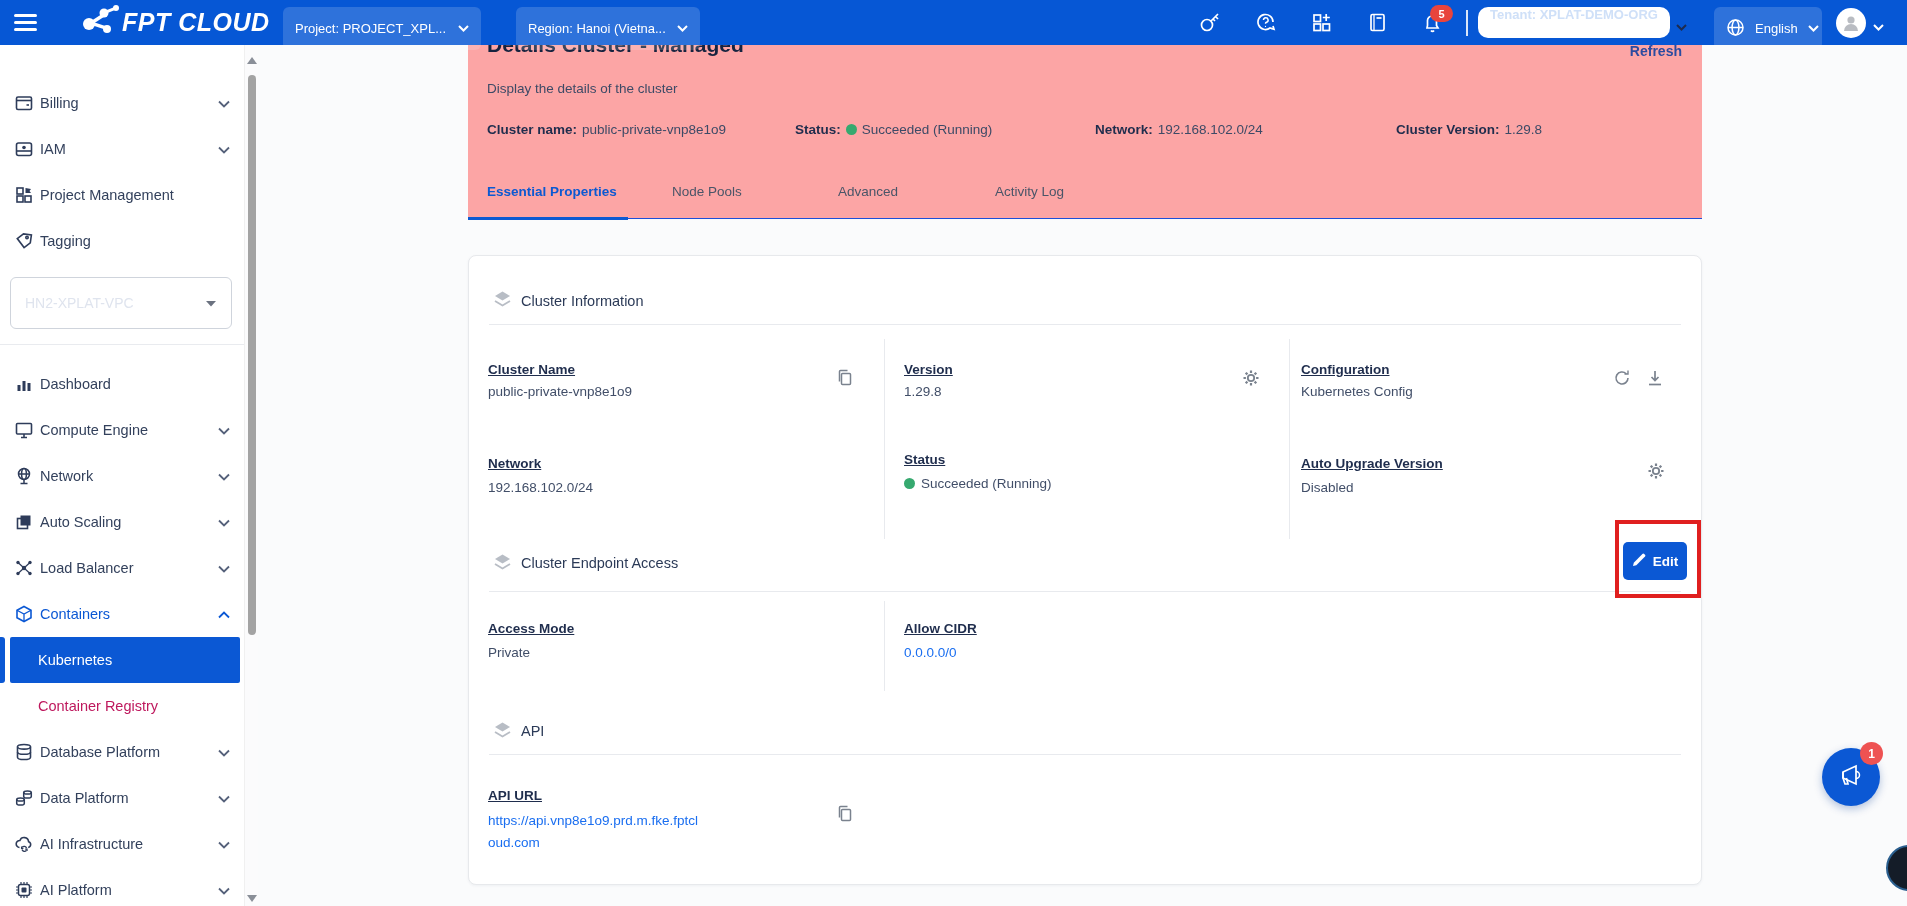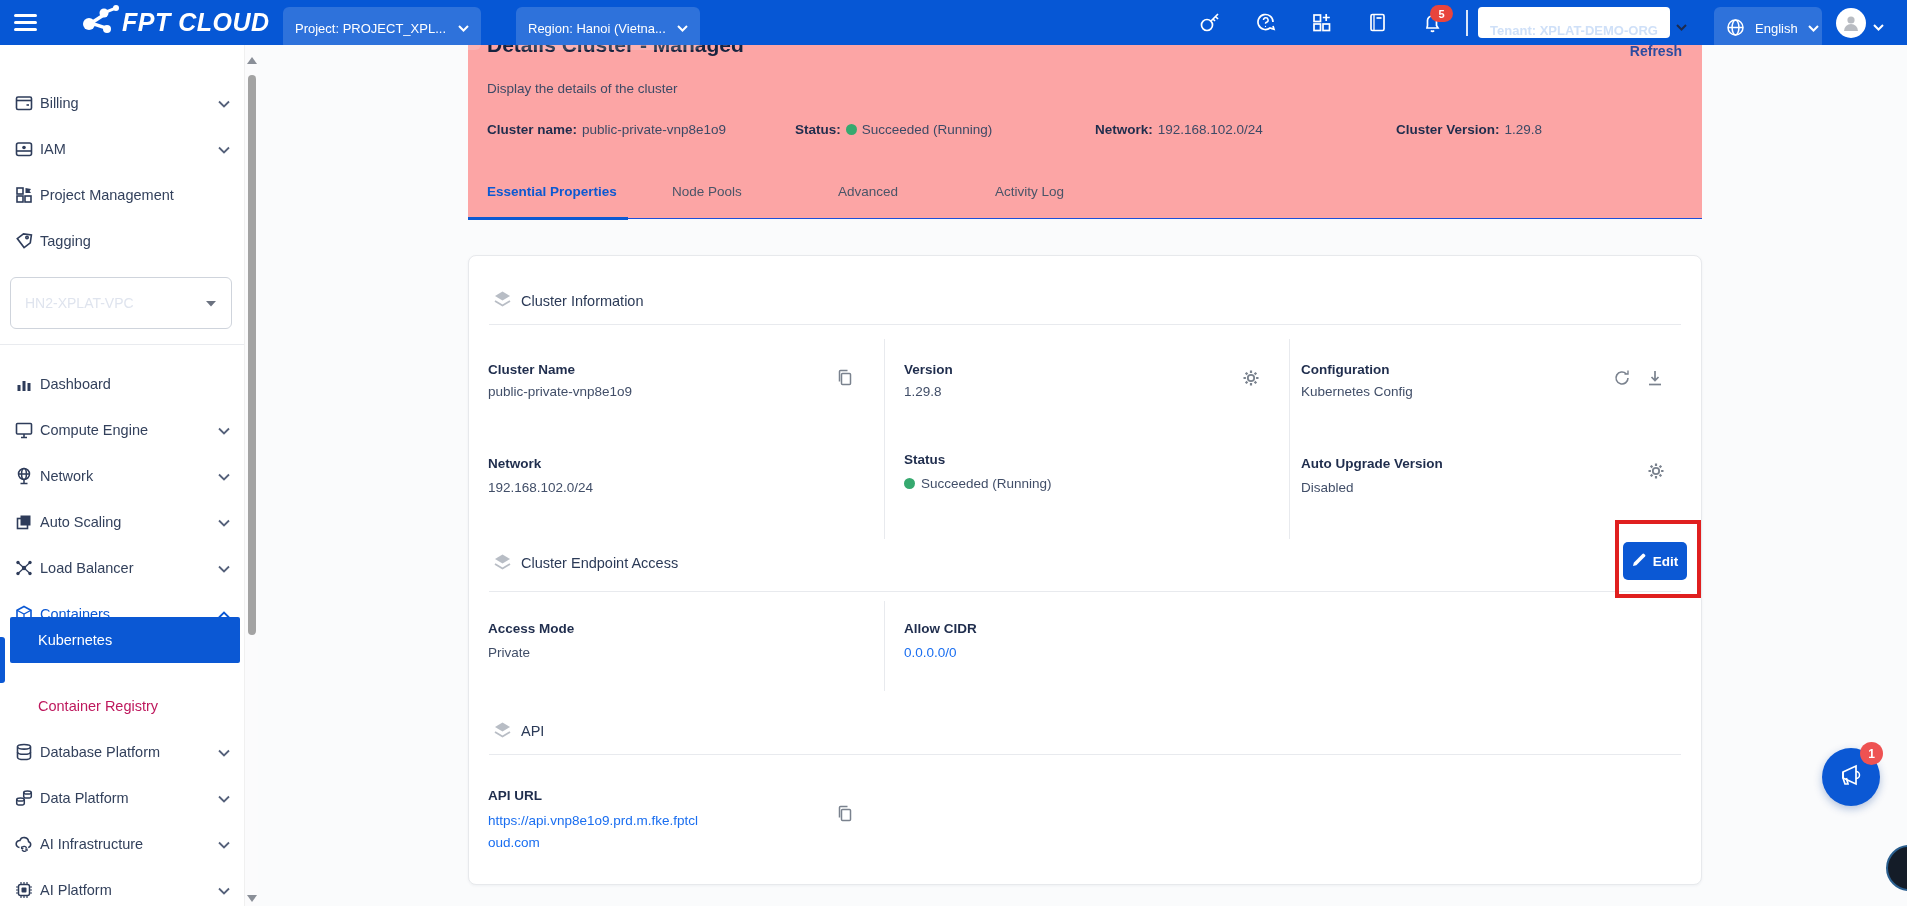--- a/index.html
+++ b/index.html
@@ -13,40 +13,40 @@
   .hamburger span { display:block; width:23px; height:3px; background:#fff; border-radius:2px; }
   .logo { position:absolute; left:80px; top:0; height:45px; display:flex; align-items:center; color:#fff; }
   .logo-text { font-size:25px; font-weight:bold; font-style:italic; letter-spacing:.5px; color:#fff; }
   .hdr-btn { position:absolute; top:7px; height:43px; background:rgba(255,255,255,.16); border:0; border-radius:6px; color:#fff; font-size:13px; display:flex; align-items:center; padding:0 12px; gap:10px; cursor:pointer; }
   .hdr-btn .chev { margin-left:auto; }
   .chev svg { display:block; }
   .hicon { position:absolute; top:11px; width:23px; height:23px; color:#fff; cursor:pointer; }
   .hicon svg { display:block; }
   .badge17 { position:absolute; left:1430px; top:5px; min-width:23px; height:17px; background:#e8443c; border-radius:9px; color:#fff; font-size:11px; font-weight:bold; display:flex; align-items:center; justify-content:center; padding:0 4px; }
   .hdr-divider { position:absolute; left:1466px; top:10px; width:2px; height:26px; background:rgba(255,255,255,.85); }
-  .tenant-box { position:absolute; left:1478px; top:7px; width:192px; height:31px; background:#ffffff; border-radius:4px; display:flex; align-items:flex-end; justify-content:center; font-size:13px; font-weight:bold; color:#cfe0f8; cursor:pointer; overflow:hidden; white-space:nowrap; }
+  .tenant-box { position:absolute; left:1478px; top:7px; width:192px; height:31px; background:#ffffff; border-radius:10px; display:flex; align-items:flex-start; justify-content:center; font-size:13px; font-weight:bold; color:#cfe0f8; cursor:pointer; overflow:hidden; white-space:nowrap; }
   .tenant-chev { position:absolute; left:1676px; top:17px; color:#1d2b4f; }
   .lang-btn { left:1706px; width:108px;margin-left:8px; }
   .avatar { position:absolute; left:1836px; top:8px; width:30px; height:30px; background:#fff; border-radius:50%; display:flex; align-items:center; justify-content:center; cursor:pointer; }
   .avatar-chev { position:absolute; left:1873px; top:17px; color:#fff; cursor:pointer; }
 
   
   .sidebar { position:absolute; left:0; top:45px; width:244px; bottom:0; background:#ffffff; z-index:20; }
   .sb-item { position:absolute; left:0; width:244px; height:46px; display:flex; align-items:center; cursor:pointer; color:#33415c; }
   .sb-ic { position:absolute; left:14px; width:20px; height:20px; color:#2e3c5a; }
   .sb-ic svg { display:block; }
   .sb-lbl { position:absolute; left:40px; font-size:14.5px; }
   .sb-chev { position:absolute; right:14px; color:#55617a; }
   .sb-item.blue, .sb-item.blue .sb-ic, .sb-item.blue .sb-chev { color:#0b58d4; }
   .sb-select { position:absolute; left:10px; top:232px; width:222px; height:52px; border:1px solid #cfd4dc; border-radius:6px; background:#fff; display:flex; align-items:center; padding:0 14px; cursor:pointer; }
   .sb-select .val { font-size:14px; color:#dfe4ee; }
   .sb-select .sel-chev { margin-left:auto; color:#6b7280; }
   .sb-divider { position:absolute; left:0; top:299px; width:244px; height:1px; background:#e9ebef; }
   .sb-sub-active-bar { position:absolute; left:0; top:592px; width:5px; height:46px; background:#0b58d4; border-radius:0 3px 3px 0; }
-  .sb-sub-active { position:absolute; left:10px; top:572px; width:230px; height:46px; background:#0b58d4; border-radius:2px; color:#fff; display:flex; align-items:center; cursor:pointer; }
+  .sb-sub-active { position:absolute; left:10px; top:592px; width:230px; height:46px; background:#0b58d4; border-radius:2px; color:#fff; display:flex; align-items:center; cursor:pointer; }
   .sb-sub-active .sb-lbl { color:#fff; }
   .sb-sub { position:absolute; left:10px; width:230px; height:46px; display:flex; align-items:center; cursor:pointer; color:#be185d; }
   .sb-sub .sb-lbl { left:38px; }
 
   
   .sb-scroll { position:absolute; left:244px; top:45px; width:14px; bottom:0; background:#fbfbfc; border-left:1px solid #f0f0f0; z-index:21; }
   .sb-thumb { position:absolute; left:3px; top:30px; width:8px; height:560px; background:#a3a3a3; border-radius:4px; cursor:pointer; }
   .sb-arrow { position:absolute; left:2px; width:0; height:0; border-left:5px solid transparent; border-right:5px solid transparent; }
   .sb-arrow.up { top:12px; border-bottom:7px solid #8a8f98; }
   .sb-arrow.down { bottom:4px; border-top:7px solid #8a8f98; }
@@ -65,21 +65,21 @@
   .tab { position:absolute; top:139px; font-size:13.5px; color:#4a5568; cursor:pointer; white-space:nowrap; }
   .tab.active { color:#0c59d2; font-weight:bold; }
   .tab-underline { position:absolute; left:0; bottom:-2px; width:160px; height:3.5px; background:#0c59d2; }
 
   
   .card { position:absolute; left:0; top:210px; width:1234px; height:630px; background:#fff; border:1px solid #e7e9ec; border-radius:8px; box-shadow:0 1px 3px rgba(20,40,80,.05); }
   .sec-ic { position:absolute; left:24px; width:19px; height:19px; color:#9aa1ab; }
   .sec-title { position:absolute; left:52px; font-size:14.5px; color:#2b3a57; }
   .hr { position:absolute; left:20px; right:20px; height:1px; background:#e8eaee; }
   .vr { position:absolute; width:1px; background:#e8eaee; }
-  .f-label { position:absolute; font-size:13.5px; font-weight:bold; color:#1f2d4d; white-space:nowrap; }
+  .f-label { position:absolute; font-size:13.5px; font-weight:bold; color:#1f2d4d; white-space:nowrap;text-decoration:underline; }
   .f-value { position:absolute; font-size:13.5px; color:#414e68; white-space:nowrap; display:flex; align-items:center; gap:6px; }
   .g-icon { position:absolute; width:20px; height:20px; color:#7a828e; cursor:pointer; }
   .g-icon svg { display:block; }
   .link { color:#1a6ef0; cursor:pointer; }
   .api-link { position:absolute; left:19px; top:554px; width:214px; font-size:13.5px; line-height:22px; color:#1a6ef0; word-break:break-all; cursor:pointer; }
 
   .edit-btn { position:absolute; left:1154px; top:286px; width:64px; height:38px; background:#0b58d4; border:0; border-radius:5px; color:#fff; font-size:13.5px; font-weight:bold; display:flex; align-items:center; justify-content:center; gap:7px; cursor:pointer; font-family:inherit; }
   .red-annotation { position:absolute; left:1146px; top:264px; width:86px; height:78px; border:4px solid #e01f1f; z-index:5; pointer-events:none; }
 
   

